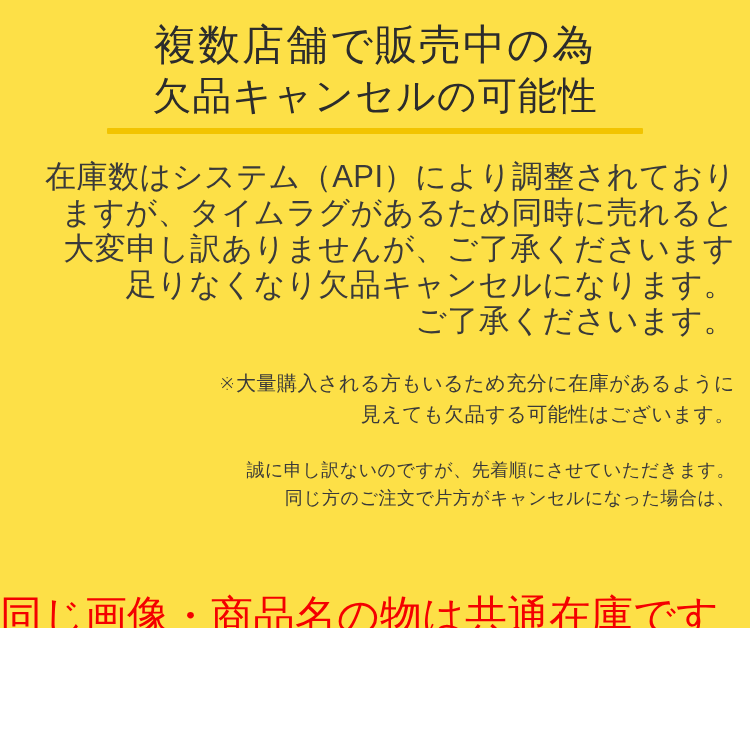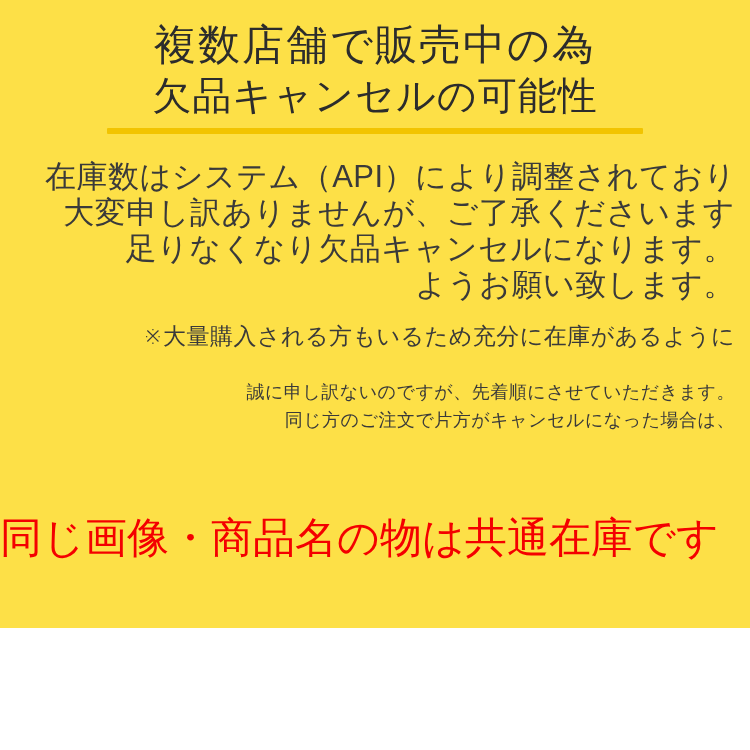--- a/index.html
+++ b/index.html
@@ -30,21 +30,21 @@
   }
   .title-underline{
     width:536px; height:6px;
     margin:6px auto 0 auto;
     background:var(--underline);
     border-radius:1px;
   }
   .para{ color:var(--ink); margin-left:45px; margin-right:15px; }
   .para .ln{ white-space:nowrap;text-align:right; }
   .p1{ margin-top:25px; font-size:31px; line-height:36px; letter-spacing:0.5px; }
-  .p2{ margin-top:18px; font-size:23px; line-height:31px; letter-spacing:0.5px; }
+  .p2{ margin-top:29px; font-size:20px; line-height:31px; letter-spacing:0.5px; }
   .p3{ margin-top:26px; font-size:18px; line-height:28px; letter-spacing:0.5px; }
   .p4{ margin-top:28px; font-size:25px; line-height:29px; letter-spacing:0.5px; }
   .footer-note{
     margin-top:80px;
     color:var(--red);
     font-size:42px;
     line-height:48px;
     letter-spacing:0px;
     white-space:nowrap;
   }
@@ -55,27 +55,29 @@
 <div class="canvas">
 
   <div class="title">
     <div class="t1">複数店舗で販売中の為</div>
     <div class="t2">欠品キャンセルの可能性</div>
     <div class="title-underline"></div>
   </div>
 
   <div class="para p1">
     <div class="ln">在庫数はシステム（API）により調整されており</div>
+    <div class="ln">ますが、タイムラグがあるため同時に売れると</div>
     <div class="ln">大変申し訳ありませんが、ご了承くださいます</div>
     <div class="ln">足りなくなり欠品キャンセルになります。</div>
-    <div class="ln">ようお願い致します。</div>
+    <div class="ln">ご了承くださいます。</div>
   </div>
 
   <div class="para p2">
     <div class="ln">※大量購入される方もいるため充分に在庫があるように</div>
+    <div class="ln">見えても欠品する可能性はございます。</div>
   </div>
 
   <div class="para p3">
     <div class="ln">誠に申し訳ないのですが、先着順にさせていただきます。</div>
     <div class="ln">同じ方のご注文で片方がキャンセルになった場合は、</div>
   </div>
 
 
   <div class="footer-note">同じ画像・商品名の物は共通在庫です</div>
 

